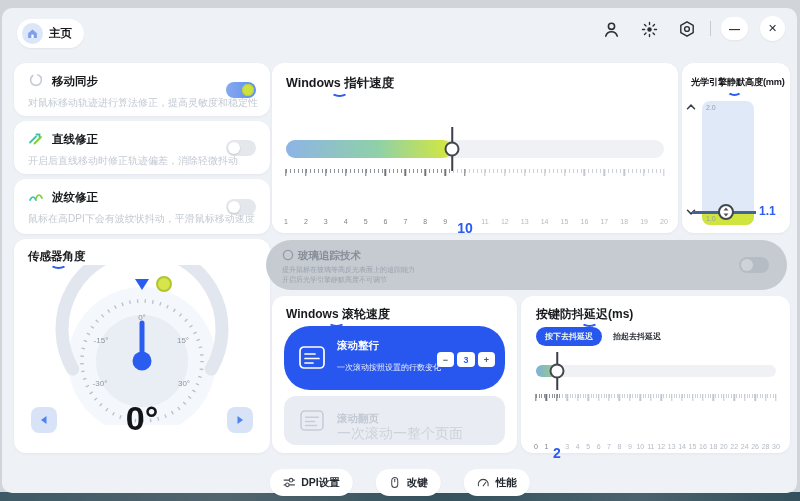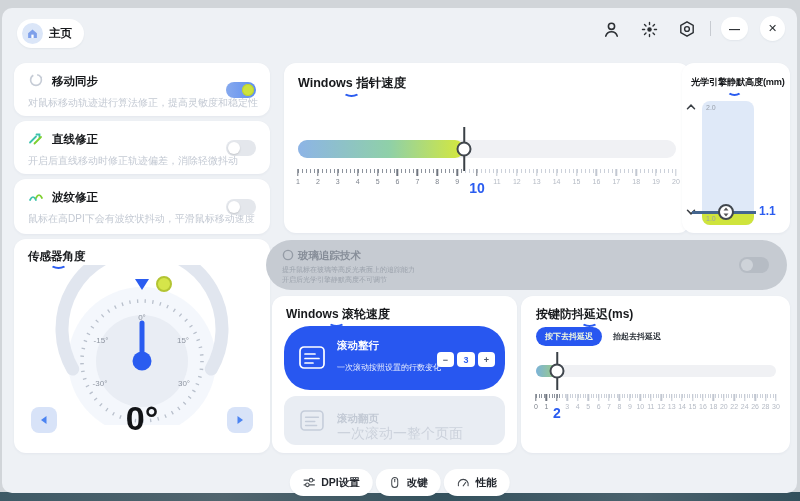--- a/index.html
+++ b/index.html
@@ -35,29 +35,29 @@
   .tcard .ticon{position:absolute;left:14px;top:9px;width:17px;height:17px;}
   
   .ruler{position:absolute;}
   .ruler .ticks{position:absolute;left:0;right:0;top:0;height:8px;}
   .ruler .ticks .minor{position:absolute;left:0;top:0;height:4px;width:100%;
     background:repeating-linear-gradient(to right,#ccd1da 0 1px,transparent 1px var(--minstep));}
   .ruler .ticks .minor.darkpart{background:repeating-linear-gradient(to right,#8d939d 0 1px,transparent 1px var(--minstep));}
   .ruler .ticks .major{position:absolute;top:0;width:1.4px;height:7px;background:#c2c7d1;transform:translateX(-50%);}
   .ruler .ticks .major.dark{background:#6f757f;}
   .ruler .nums{position:absolute;left:0;right:0;top:9px;height:18px;}
-  .ruler .nums span{position:absolute;transform:translateX(-50%);font-size:7px;color:#b4bac4;}
+  .ruler .nums span{position:absolute;transform:translateX(-50%);font-size:7px;color:#b4bac4;margin-top:40px;}
   .ruler .nums span.dark{color:#7c828c;}
   .ruler .nums span.active{font-size:14px;font-weight:700;color:#2a5cf0;top:2px;}
   
   .h-line{position:absolute;width:1.5px;background:#3a4046;transform:translateX(-50%);}
   .h-circle{position:absolute;width:15px;height:15px;border-radius:50%;background:#fff;
     border:2px solid #41474e;transform:translate(-50%,-50%);box-sizing:border-box;cursor:grab;}
   
-  .tabbar{position:absolute;left:50%;top:461px;transform:translateX(-50%);display:flex;gap:3px;}
+  .tabbar{position:absolute;left:50%;top:461px;transform:translateX(-50%);display:flex;gap:23px;}
   .btab{display:flex;align-items:center;gap:6px;height:27px;padding:0 13px;border-radius:14px;
     background:#fff;font-size:10.5px;font-weight:700;color:#23272e;white-space:nowrap;
     box-shadow:0 1px 2px rgba(40,60,90,.06);cursor:pointer;}
   .btab.active{background:#96a9ef;color:#1d2440;}
   svg{display:block;}
 </style>
 </head>
 <body>
 
 <div id="stage">
@@ -167,21 +167,21 @@
             <path d="M7.5 1v8L2 5z" fill="#4b84f2"></path>
           </svg>
       </div>
       <div class="iconbtn" style="left:213px;top:168px;width:26px;height:26px;border-radius:8px;background:#d8e3f8;">
         <svg width="10" height="10" viewBox="0 0 10 10">
             <path d="M2.5 1v8L8 5z" fill="#4b84f2"></path>
           </svg>
       </div>
     </div>
 
-    <div class="card" style="left:282px;top:55px;width:406px;height:170px;">
+    <div class="card" style="left:270px;top:55px;width:406px;height:170px;">
       <span class="card-title" style="left:14px;top:12px;">Windows 指针速度</span>
       <i class="squig" style="left:59px;top:24px;"></i>
       <div style="position:absolute;left:14px;top:77px;width:378px;height:18px;border-radius:9px;background:#f0f1f4;"></div>
       <div style="position:absolute;left:14px;top:77px;width:166px;height:18px;border-radius:9px;background:linear-gradient(90deg,#8db4e6 0%,#8fd0a8 55%,#d6e83b 100%);"></div>
       <div class="h-line" style="left:180px;top:64px;height:44px;"></div>
       <div class="h-circle" style="left:180px;top:86px;"></div>
       <div class="ruler" id="pointer-ruler" style="left:14px;top:106px;width:378px;height:30px;--minstep:3.98px;">
         <div class="ticks">
             <i class="minor"></i>
             <i class="minor darkpart" style="width:44%;"></i>

